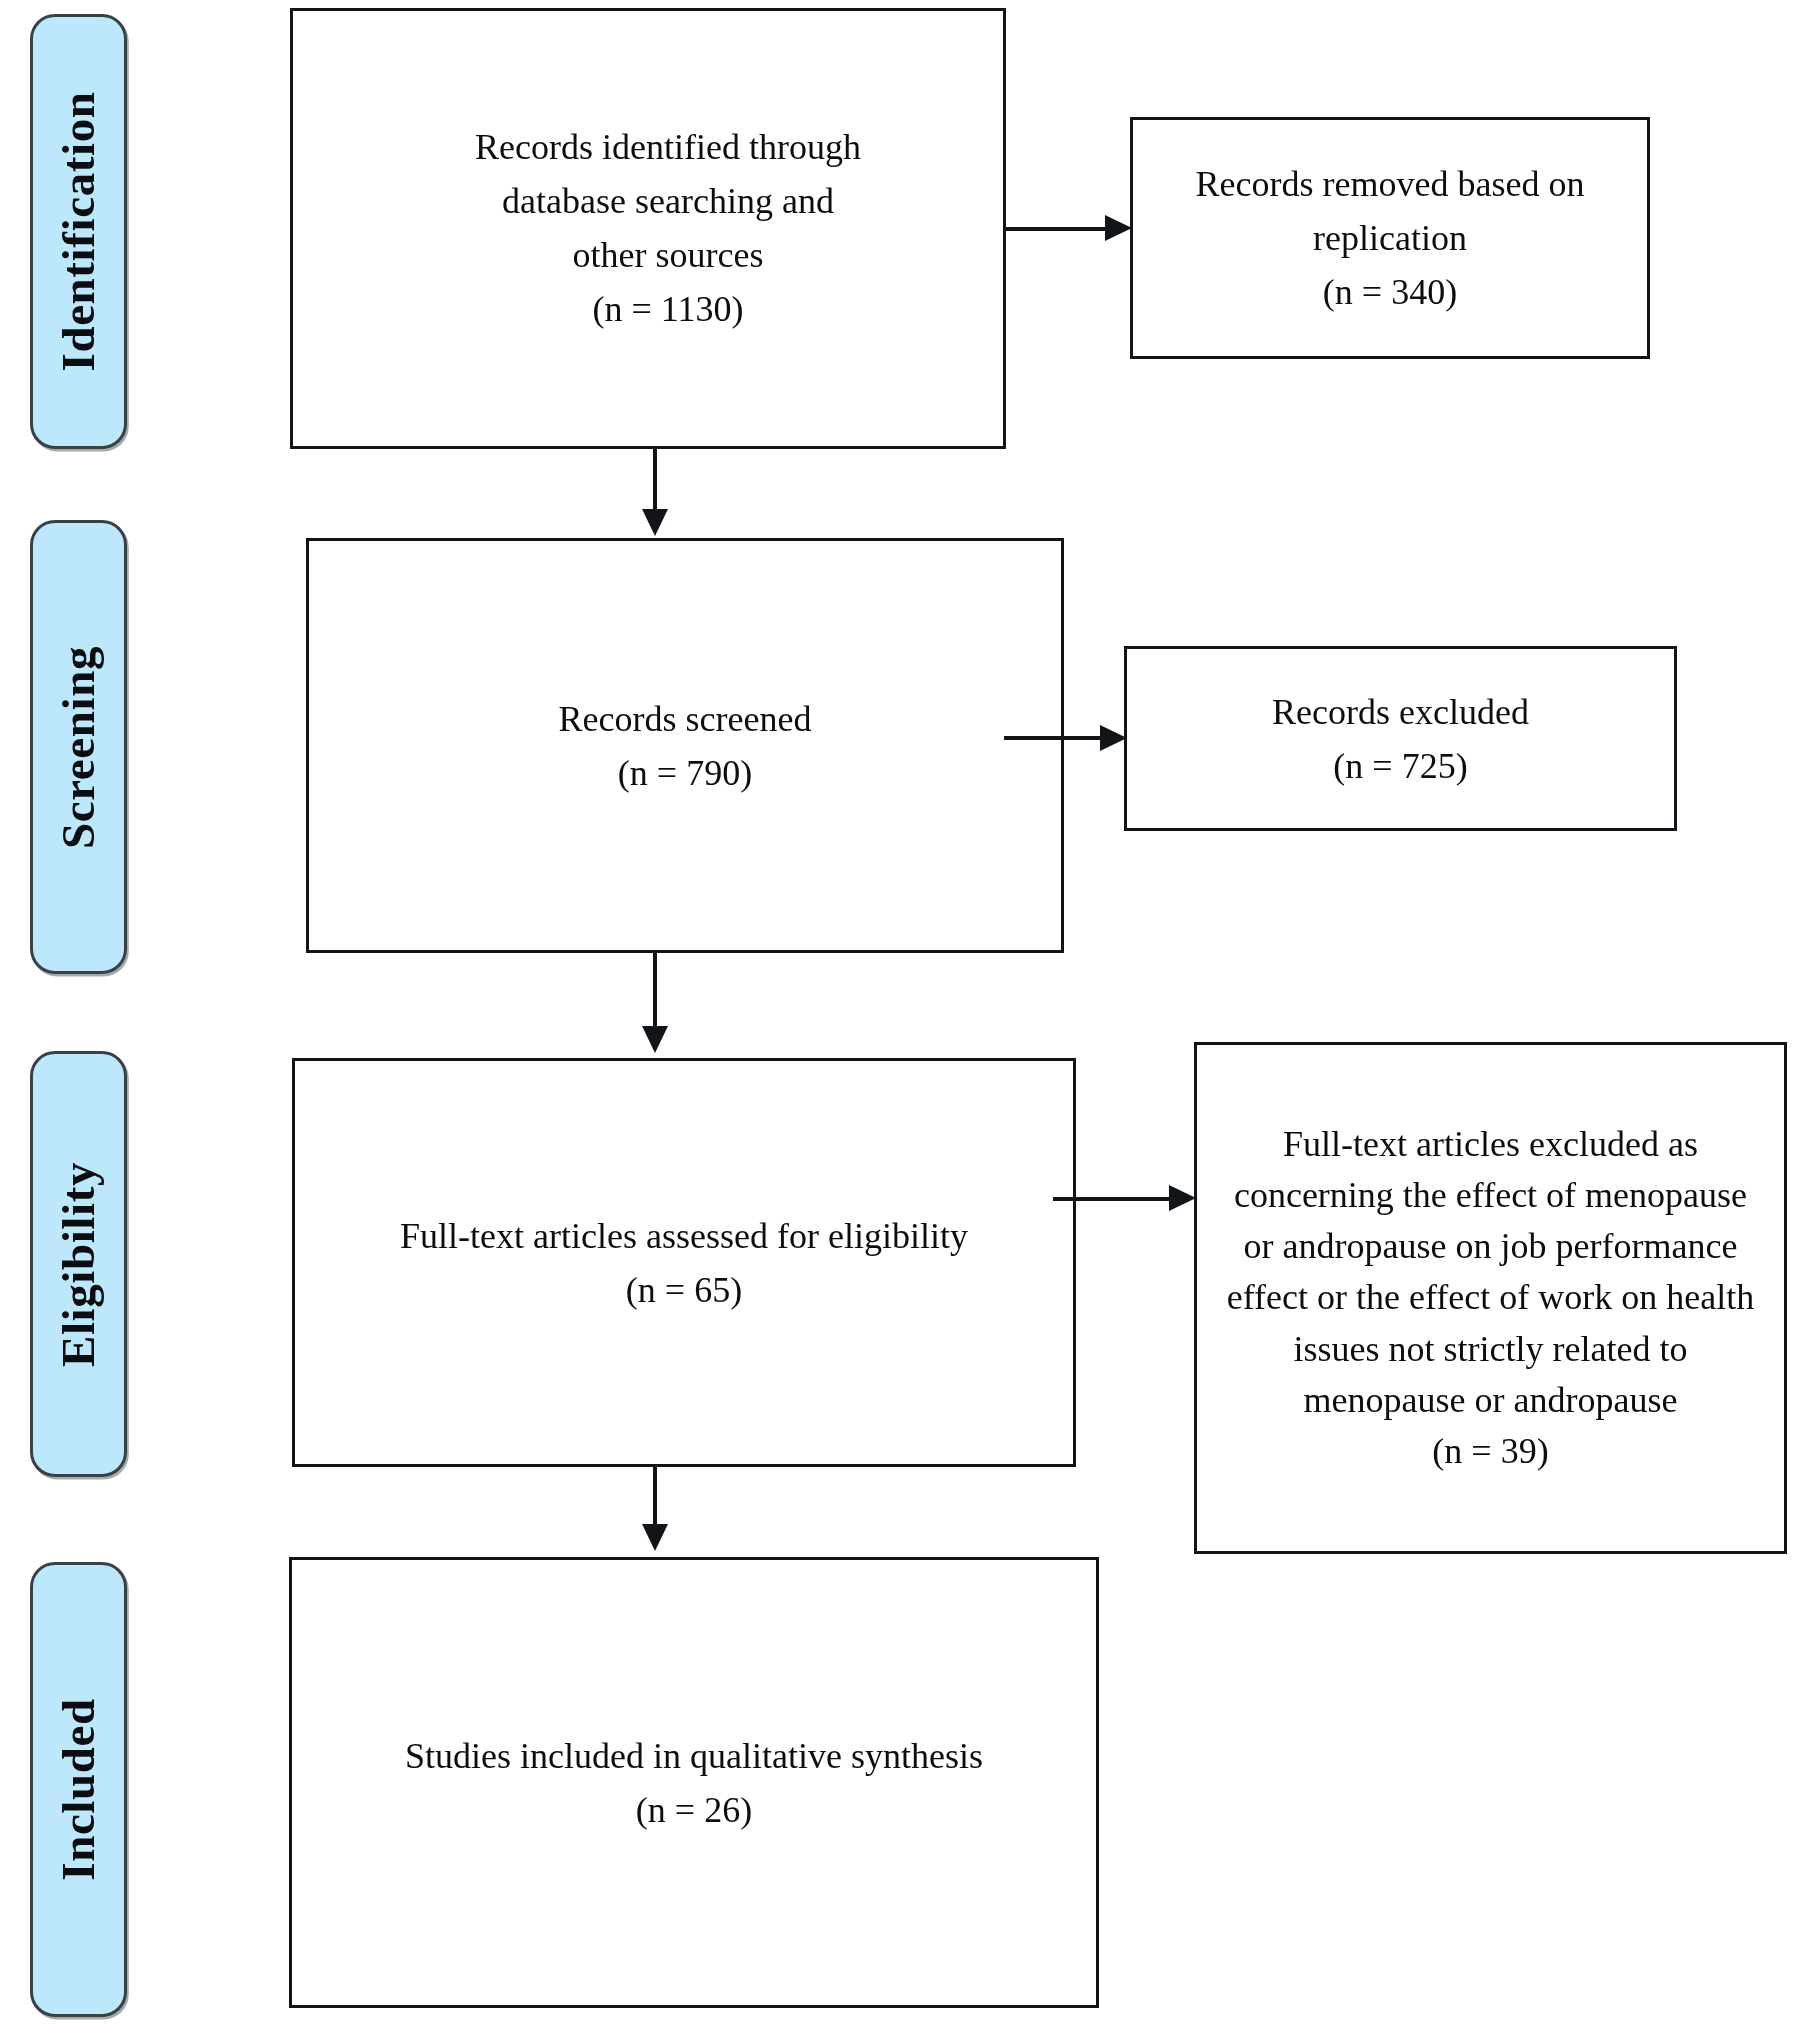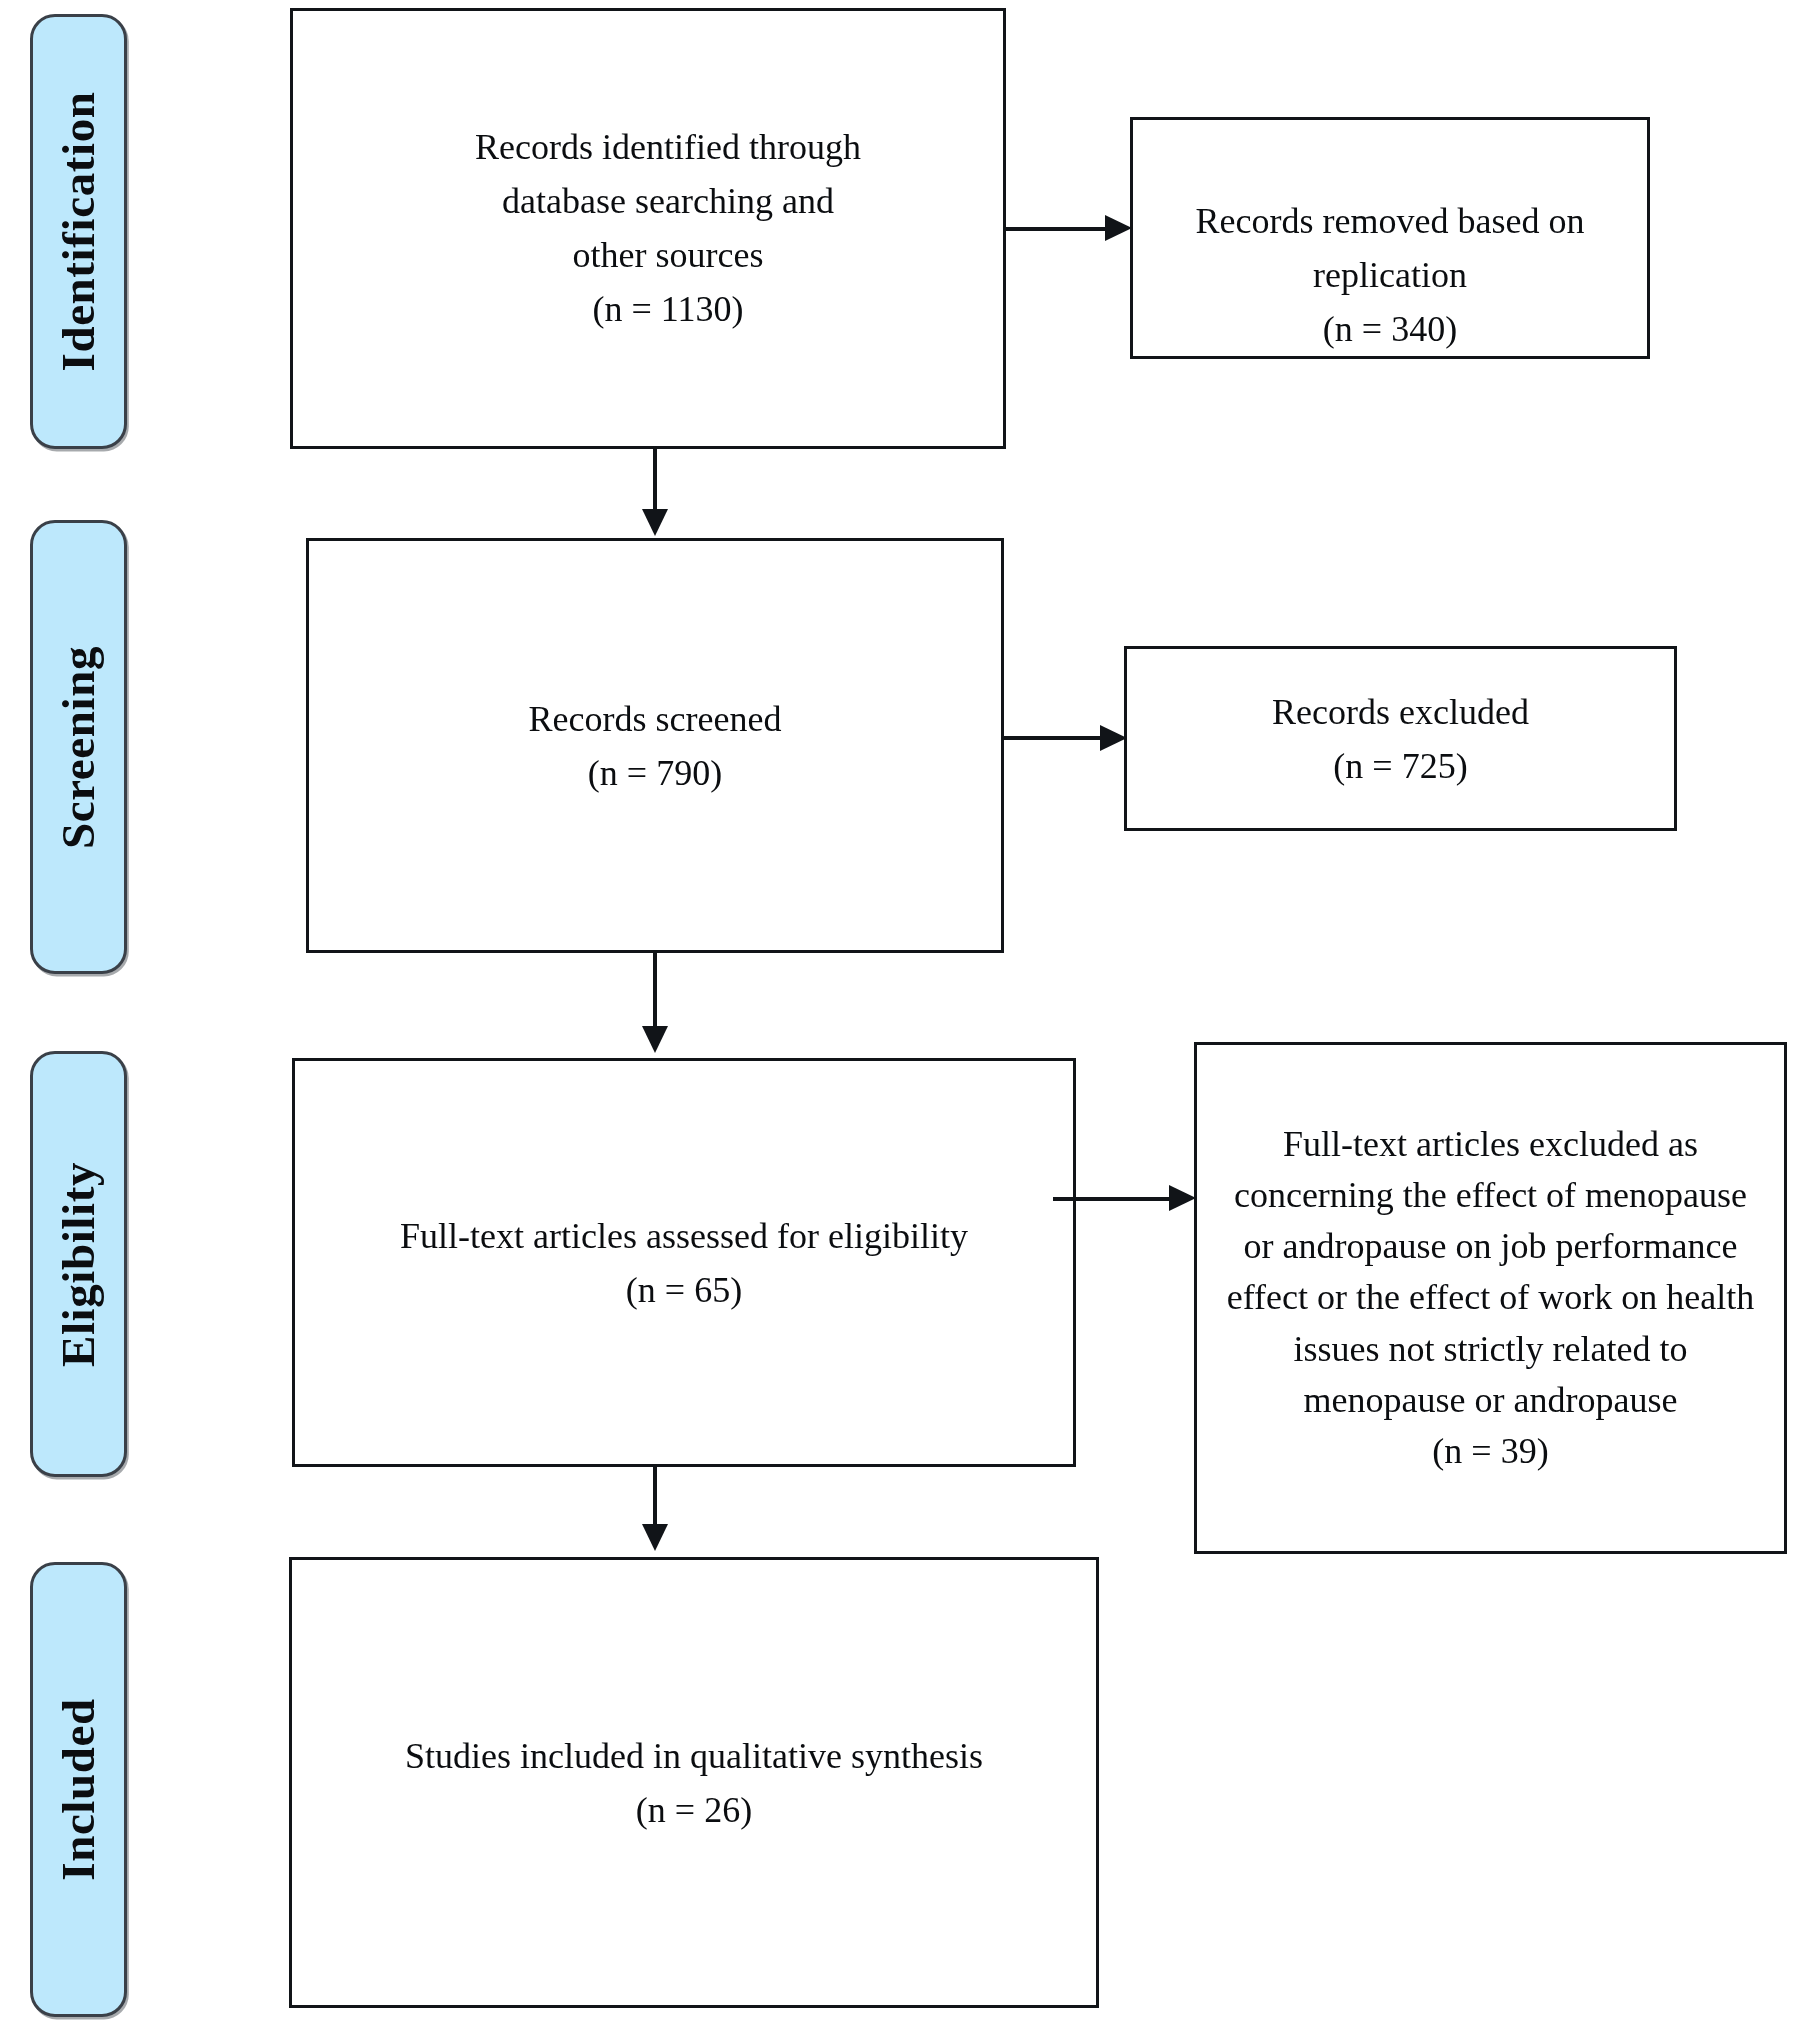--- a/index.html
+++ b/index.html
@@ -110,26 +110,26 @@
 
   <div class="stage-pill" style="left:30px; top:1562px; width:97px; height:455px;">
     <span class="pill-text">Included</span>
   </div>
 
   <div class="flow-box pad-narrow" style="left:290px; top:7.8px; width:716px; height:441px;padding-left:40px;">
     <span class="box-text" style="padding:0 137px;">Records identified through database searching and other sources
 (n = 1130)</span>
   </div>
 
-  <div class="flow-box" style="left:1130px; top:117px; width:520px; height:242px;align-items:flex-end;">
+  <div class="flow-box" style="left:1130px; top:117px; width:520px; height:242px;">
     <span class="box-text" style="padding:0 33px;">Records removed based on replication
 (n = 340)</span>
   </div>
 
-  <div class="flow-box" style="left:306px; top:538px; width:698px; height:415px;">
+  <div class="flow-box" style="left:306px; top:538px; width:758px; height:415px;">
     <span class="box-text">Records screened
 (n = 790)</span>
   </div>
 
   <div class="flow-box" style="left:1124px; top:646px; width:553px; height:185px;justify-content:center;">
     <span class="box-text">Records excluded
 (n = 725)</span>
   </div>
 
   <div class="flow-box" style="left:292px; top:1058px; width:784px; height:409px;">

